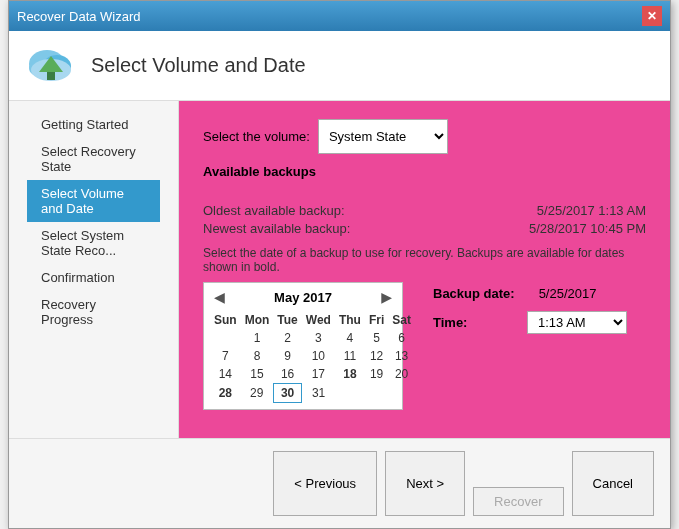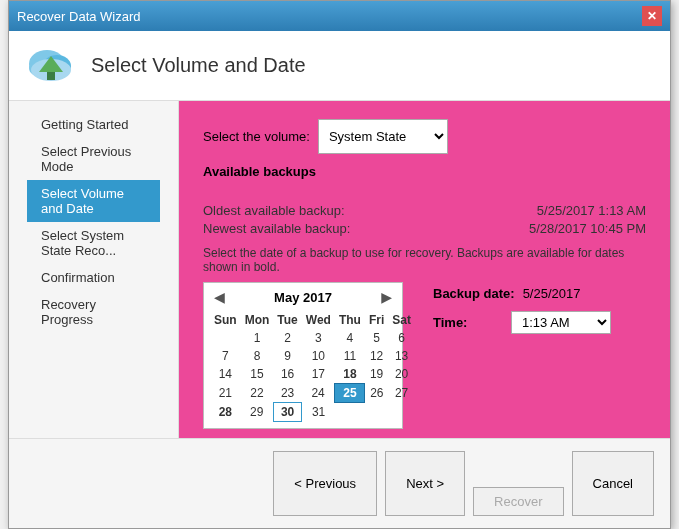--- a/index.html
+++ b/index.html
@@ -196,21 +196,21 @@
     }
     .backup-datetime {
       display: flex;
       flex-direction: column;
       gap: 10px;
       margin-top: 4px;
     }
     .bd-row {
       display: flex;
       align-items: center;
-      gap: 8px;
+      gap: 24px;
       font-size: 13px;
     }
     .bd-row label {
       font-weight: 600;
       min-width: 70px;
     }
     .time-select {
       padding: 2px 6px;
       font-size: 13px;
       border: 1px solid #aaa;
@@ -263,21 +263,21 @@
         <polygon points="26,14 38,30 14,30" fill="#5aad5a"></polygon>
       </svg>
     </div>
     <span class="header-title">Select Volume and Date</span>
   </div>
 
   <div class="main-content">
 
     <div class="sidebar">
     <div class="sidebar-item">Getting Started</div>
-        <div class="sidebar-item">Select Previous Mode</div>
+        <div class="sidebar-item">Select Recovery State</div>
         <div class="sidebar-item active">Select Volume and Date</div>
         <div class="sidebar-item">Select System State Reco...</div>
         <div class="sidebar-item">Confirmation</div>
         <div class="sidebar-item">Recovery Progress</div>
       </div>
 
     <div class="content-area">
 
       <div class="volume-row">
         <span class="volume-label">Select the volume:</span>
@@ -342,29 +342,20 @@
                 <tr>
                   <td>14</td>
                   <td>15</td>
                   <td>16</td>
                   <td>17</td>
                   <td class="bold">18</td>
                   <td>19</td>
                   <td>20</td>
                 </tr>
                 <tr>
-                  <td>21</td>
-                  <td>22</td>
-                  <td>23</td>
-                  <td>24</td>
-                  <td class="bold selected">25</td>
-                  <td>26</td>
-                  <td>27</td>
-                </tr>
-                <tr>
                   <td class="bold">28</td>
                   <td>29</td>
                   <td class="bold today-highlight">30</td>
                   <td>31</td>
                   <td></td>
                   <td></td>
                   <td></td>
                 </tr>
               </tbody>
           </table>

